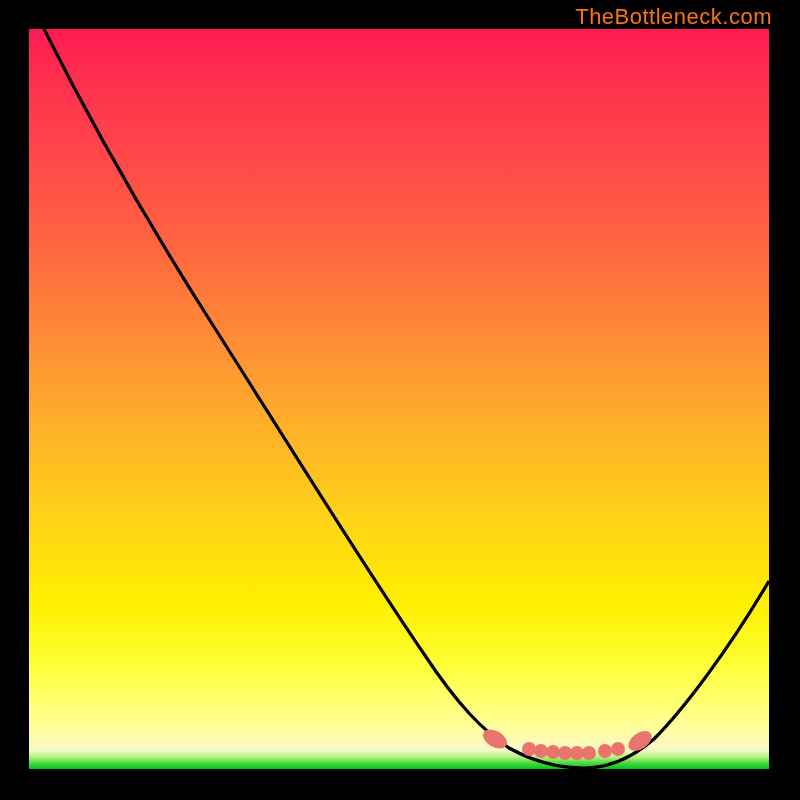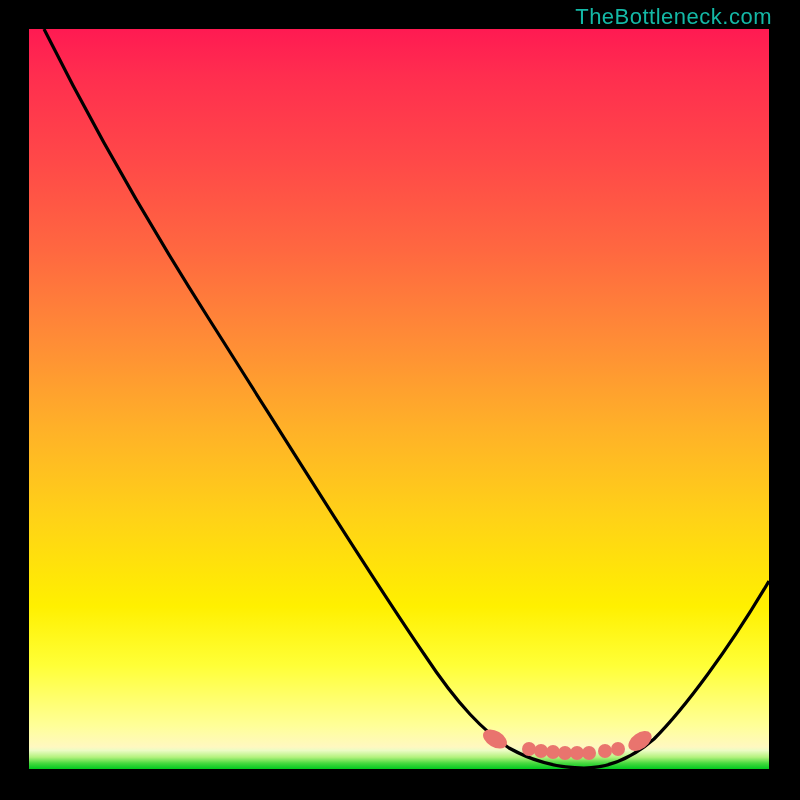--- a/index.html
+++ b/index.html
@@ -1,17 +1,17 @@
 <!DOCTYPE html>
 <html><head>
 <meta charset="utf-8">
 <style>
 body{margin:0;padding:0;background:#000;width:800px;height:800px;overflow:hidden;font-family:Arial,Helvetica,sans-serif}
 .wrapper{position:relative;width:800px;height:800px}
-.watermark{position:absolute;top:4px;right:28px;color:#14b8a6;font-size:22px;font-weight:400;letter-spacing:.5px}
+.watermark{position:absolute;top:4px;right:28px;color:#f97316;font-size:22px;font-weight:400;letter-spacing:.5px}
 .plot{position:absolute;left:29px;top:29px;width:740px;height:740px}
 .grad{width:100%;height:100%;background:linear-gradient(to bottom,
   #ff1a52 0%, #ff2d4f 6%, #ff4948 18%, #ff6840 30%,
   #ff8c36 42%, #ffb128 54%, #ffd217 66%, #fff000 78%,
   #ffff37 86%,
   #ffff99 94.2%,
   #fff8c0 97%,
   #ecfcc4 97.5%,
   #b4f27e 98.4%,
   #49d940 99.2%,

